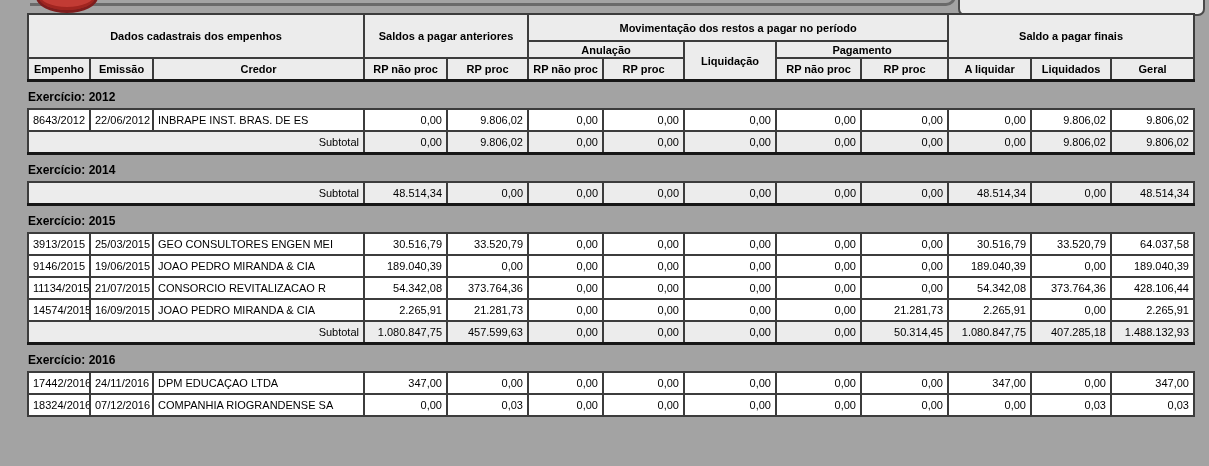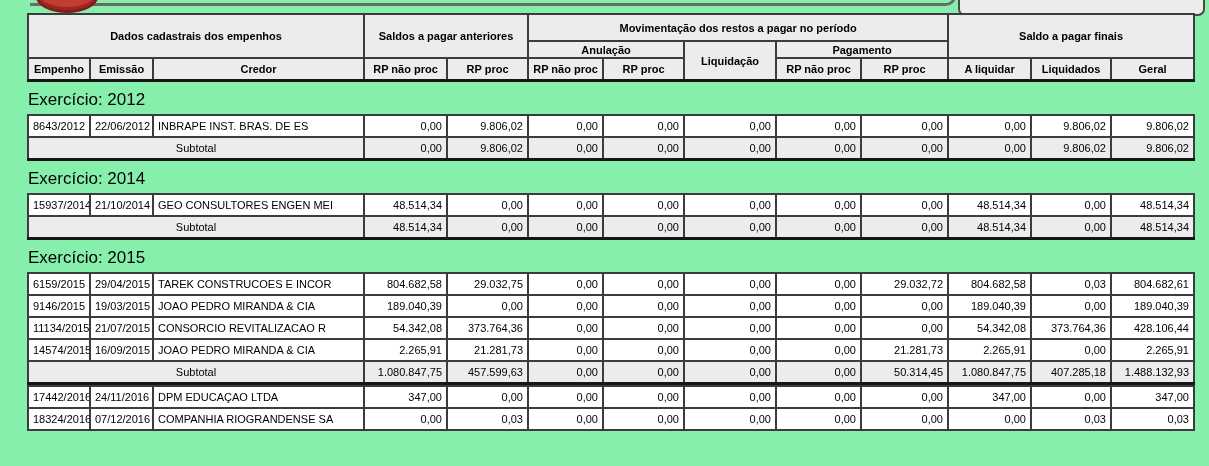--- a/index.html
+++ b/index.html
@@ -1,16 +1,16 @@
 <!DOCTYPE html>
 <html><head>
 <meta charset="utf-8">
 <style>
   html,body{margin:0;padding:0;background:#fff;}
-  #page{position:relative;width:1209px;height:466px;overflow:hidden;background:#86efac;
+  #page{position:relative;width:1209px;height:466px;overflow:hidden;background:#a3a3a3;
         font-family:"Liberation Sans",sans-serif;color:#000;}
   
   #top-rule{position:absolute;left:30px;top:-9px;width:923px;height:12px;
             border-bottom:3px solid #6a6a6a;border-right:3px solid #6a6a6a;
             border-bottom-right-radius:10px;}
   #seal{position:absolute;left:36px;top:-19px;width:56px;height:26px;border-radius:50%;
         background:#c23b34;border:3px solid #7f1d1d;box-shadow:inset 0 -3px 0 #a02520;}
   #corner-box{position:absolute;left:958px;top:-10px;width:243px;height:22px;
               background:#ececec;border:2px solid #4a4a4a;border-radius:7px;}
   
@@ -22,22 +22,22 @@
   .hdr tr.r2 th{height:15px;}
   .hdr tr.r3 th{height:20px;text-align:center;}
   .hdr{border-bottom:3px solid #161616;}
   .grp tr.row td{height:20px;background:#fff;}
   .grp tr.subtotal td{height:20px;background:#ececec;}
   .grp tr.subtotal{border-bottom:3px solid #161616;}
   .c-emp{text-align:left;}
   .c-dat{text-align:left;}
   .c-cred{text-align:left;}
   .c-num{text-align:right;}
-  .c-sub{text-align:center;}
-  .sec-label{font-weight:normal;font-size:17px;margin:8px 0 4px 1px;}
+  .c-sub{text-align:right;}
+  .sec-label{font-weight:bold;font-size:12px;margin:8px 0 4px 1px;}
 </style>
 </head>
 <body>
 
 <div id="page">
 
   <div id="top-rule"></div>
   <div id="seal"></div>
   <div id="corner-box"></div>
 
@@ -148,35 +148,20 @@
         <col style="width:75px">
           <col style="width:81px">
           <col style="width:92px">
         <col style="width:85px">
           <col style="width:87px">
         <col style="width:83px">
           <col style="width:80px">
           <col style="width:83px">
       </colgroup>
       <tbody>
-          <tr class="row">
-        <td class="c-emp">15937/2014</td>
-        <td class="c-dat">21/10/2014</td>
-        <td class="c-cred">GEO CONSULTORES ENGEN MEI</td>
-        <td class="c-num">48.514,34</td>
-        <td class="c-num">0,00</td>
-        <td class="c-num">0,00</td>
-        <td class="c-num">0,00</td>
-        <td class="c-num">0,00</td>
-        <td class="c-num">0,00</td>
-        <td class="c-num">0,00</td>
-        <td class="c-num">48.514,34</td>
-        <td class="c-num">0,00</td>
-        <td class="c-num">48.514,34</td>
-      </tr>
       <tr class="subtotal">
         <td class="c-sub" colspan="3">Subtotal</td>
         <td class="c-num">48.514,34</td>
         <td class="c-num">0,00</td>
         <td class="c-num">0,00</td>
         <td class="c-num">0,00</td>
         <td class="c-num">0,00</td>
         <td class="c-num">0,00</td>
         <td class="c-num">0,00</td>
         <td class="c-num">48.514,34</td>
@@ -197,38 +182,38 @@
         <col style="width:75px">
           <col style="width:81px">
           <col style="width:92px">
         <col style="width:85px">
           <col style="width:87px">
         <col style="width:83px">
           <col style="width:80px">
           <col style="width:83px">
       </colgroup>
       <tbody>
-      <tr class="row">
-        <td class="c-emp">6159/2015</td>
-        <td class="c-dat">29/04/2015</td>
-        <td class="c-cred">TAREK CONSTRUCOES E INCOR</td>
-        <td class="c-num">804.682,58</td>
-        <td class="c-num">29.032,75</td>
-        <td class="c-num">0,00</td>
-        <td class="c-num">0,00</td>
-        <td class="c-num">0,00</td>
-        <td class="c-num">0,00</td>
-        <td class="c-num">29.032,72</td>
-        <td class="c-num">804.682,58</td>
-        <td class="c-num">0,03</td>
-        <td class="c-num">804.682,61</td>
+          <tr class="row">
+        <td class="c-emp">3913/2015</td>
+        <td class="c-dat">25/03/2015</td>
+        <td class="c-cred">GEO CONSULTORES ENGEN MEI</td>
+        <td class="c-num">30.516,79</td>
+        <td class="c-num">33.520,79</td>
+        <td class="c-num">0,00</td>
+        <td class="c-num">0,00</td>
+        <td class="c-num">0,00</td>
+        <td class="c-num">0,00</td>
+        <td class="c-num">0,00</td>
+        <td class="c-num">30.516,79</td>
+        <td class="c-num">33.520,79</td>
+        <td class="c-num">64.037,58</td>
       </tr>
       <tr class="row">
         <td class="c-emp">9146/2015</td>
-        <td class="c-dat">19/03/2015</td>
+        <td class="c-dat">19/06/2015</td>
         <td class="c-cred">JOAO PEDRO MIRANDA &amp; CIA</td>
         <td class="c-num">189.040,39</td>
         <td class="c-num">0,00</td>
         <td class="c-num">0,00</td>
         <td class="c-num">0,00</td>
         <td class="c-num">0,00</td>
         <td class="c-num">0,00</td>
         <td class="c-num">0,00</td>
         <td class="c-num">189.040,39</td>
         <td class="c-num">0,00</td>
@@ -273,20 +258,21 @@
         <td class="c-num">0,00</td>
         <td class="c-num">0,00</td>
         <td class="c-num">50.314,45</td>
         <td class="c-num">1.080.847,75</td>
         <td class="c-num">407.285,18</td>
         <td class="c-num">1.488.132,93</td>
       </tr>
     </tbody>
       </table>
 
+    <div class="sec-label">Exercício: 2016</div>
     <table class="grp">
       <colgroup>
         <col style="width:62px">
           <col style="width:63px">
           <col style="width:211px">
         <col style="width:83px">
           <col style="width:81px">
         <col style="width:75px">
           <col style="width:81px">
           <col style="width:92px">

